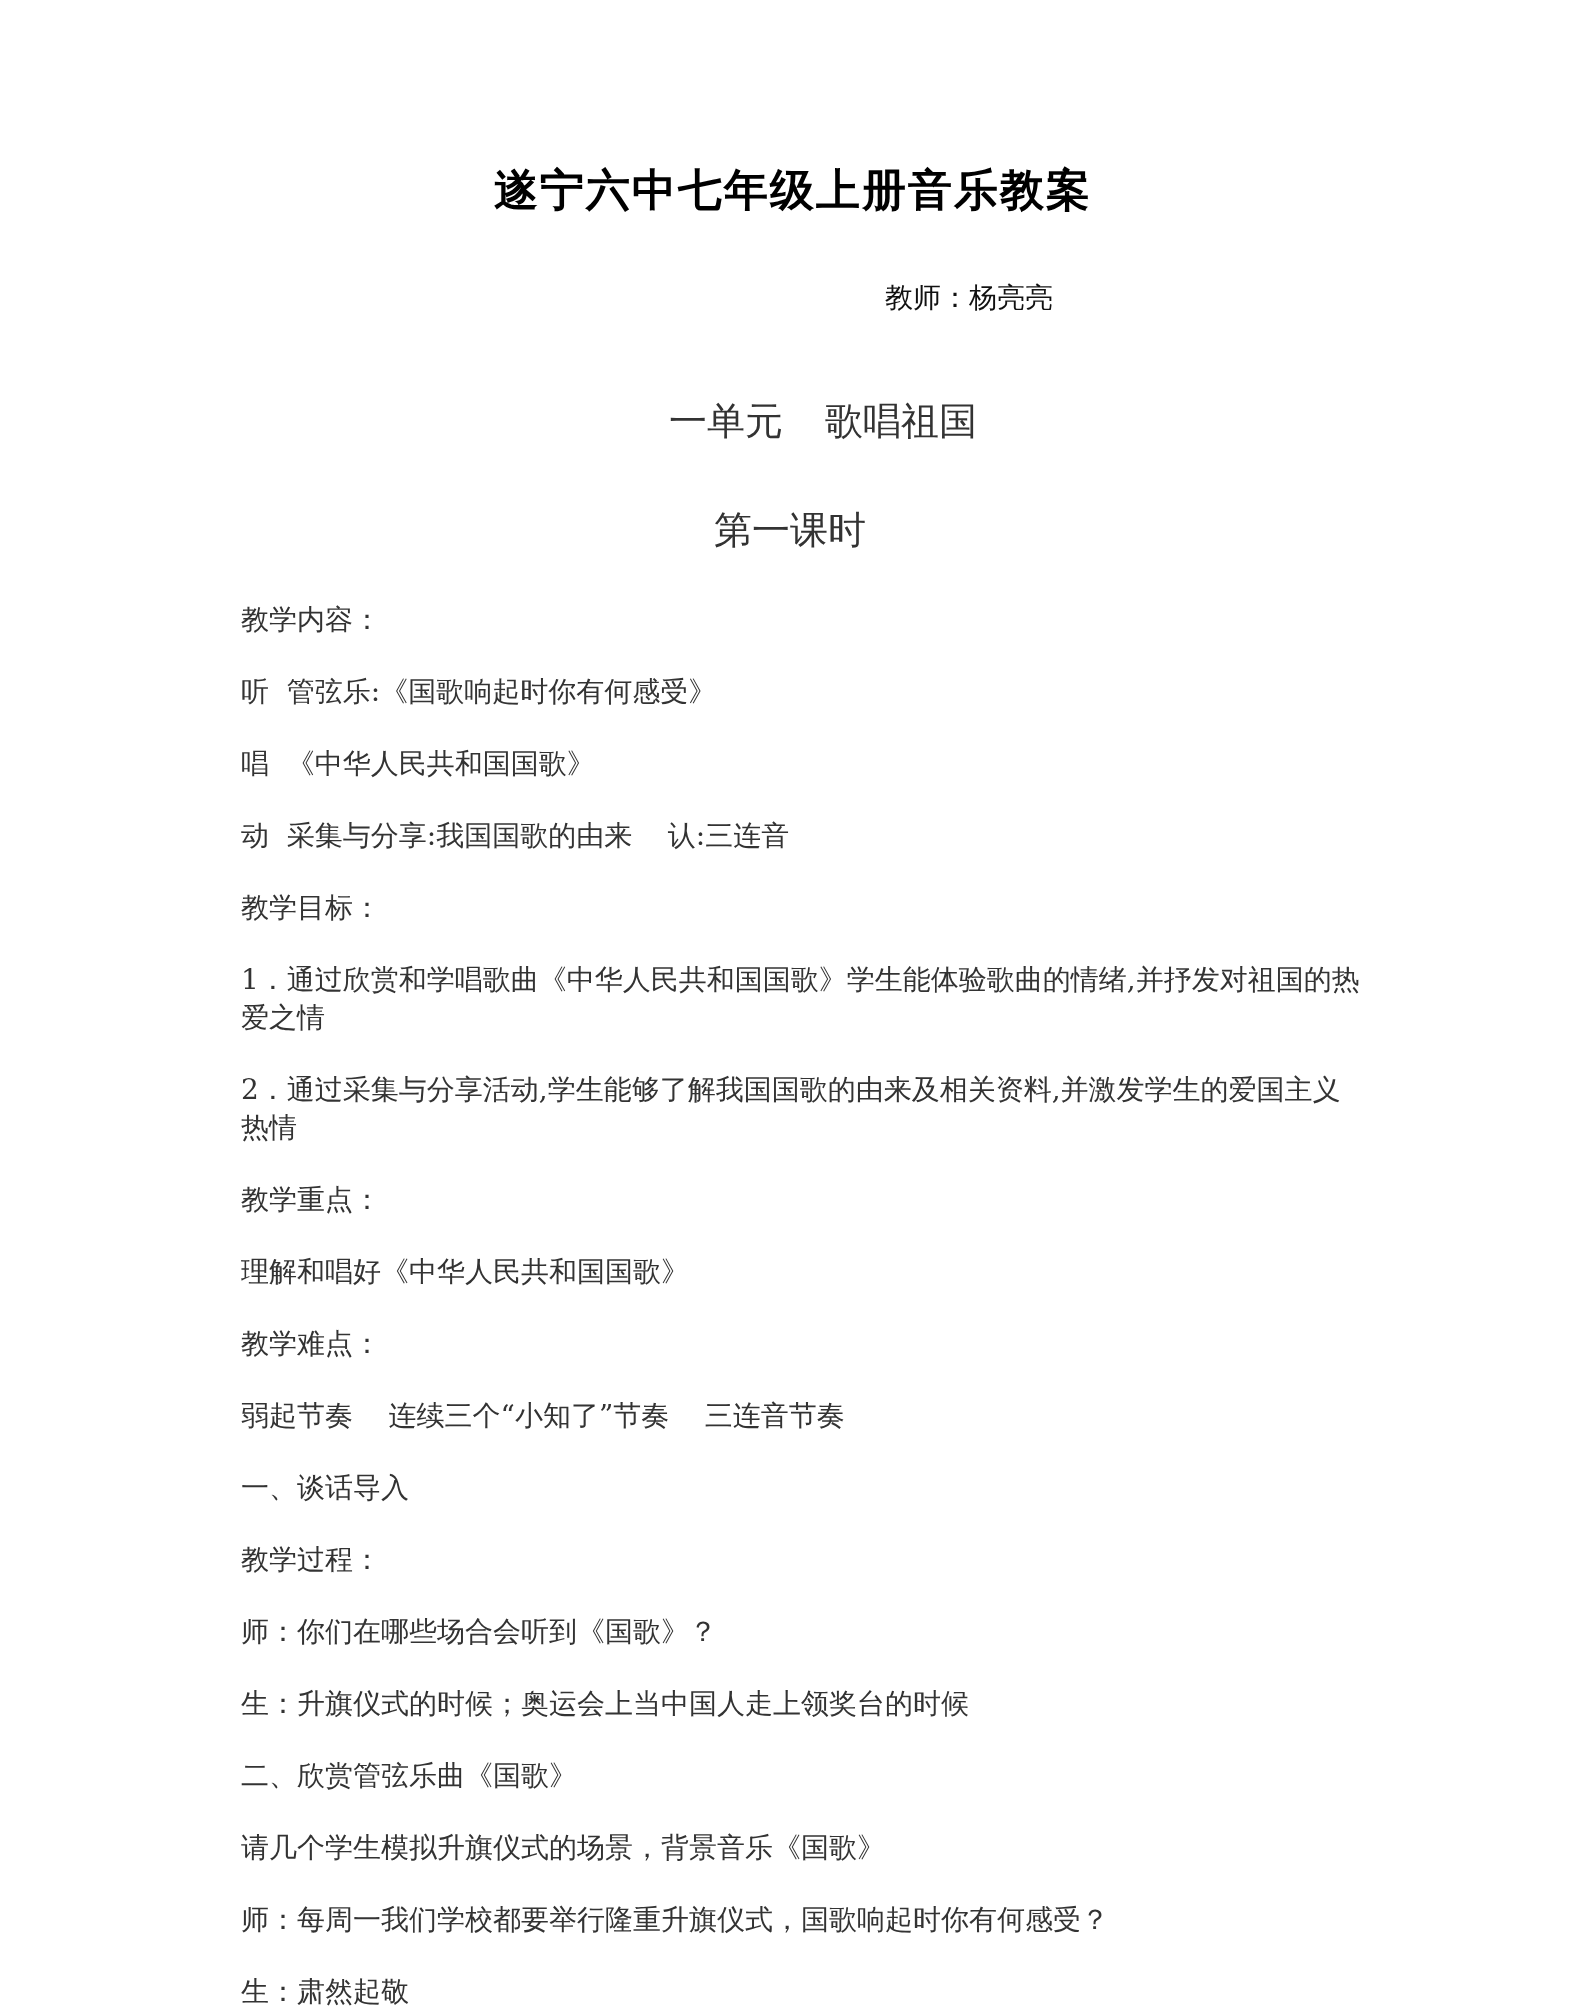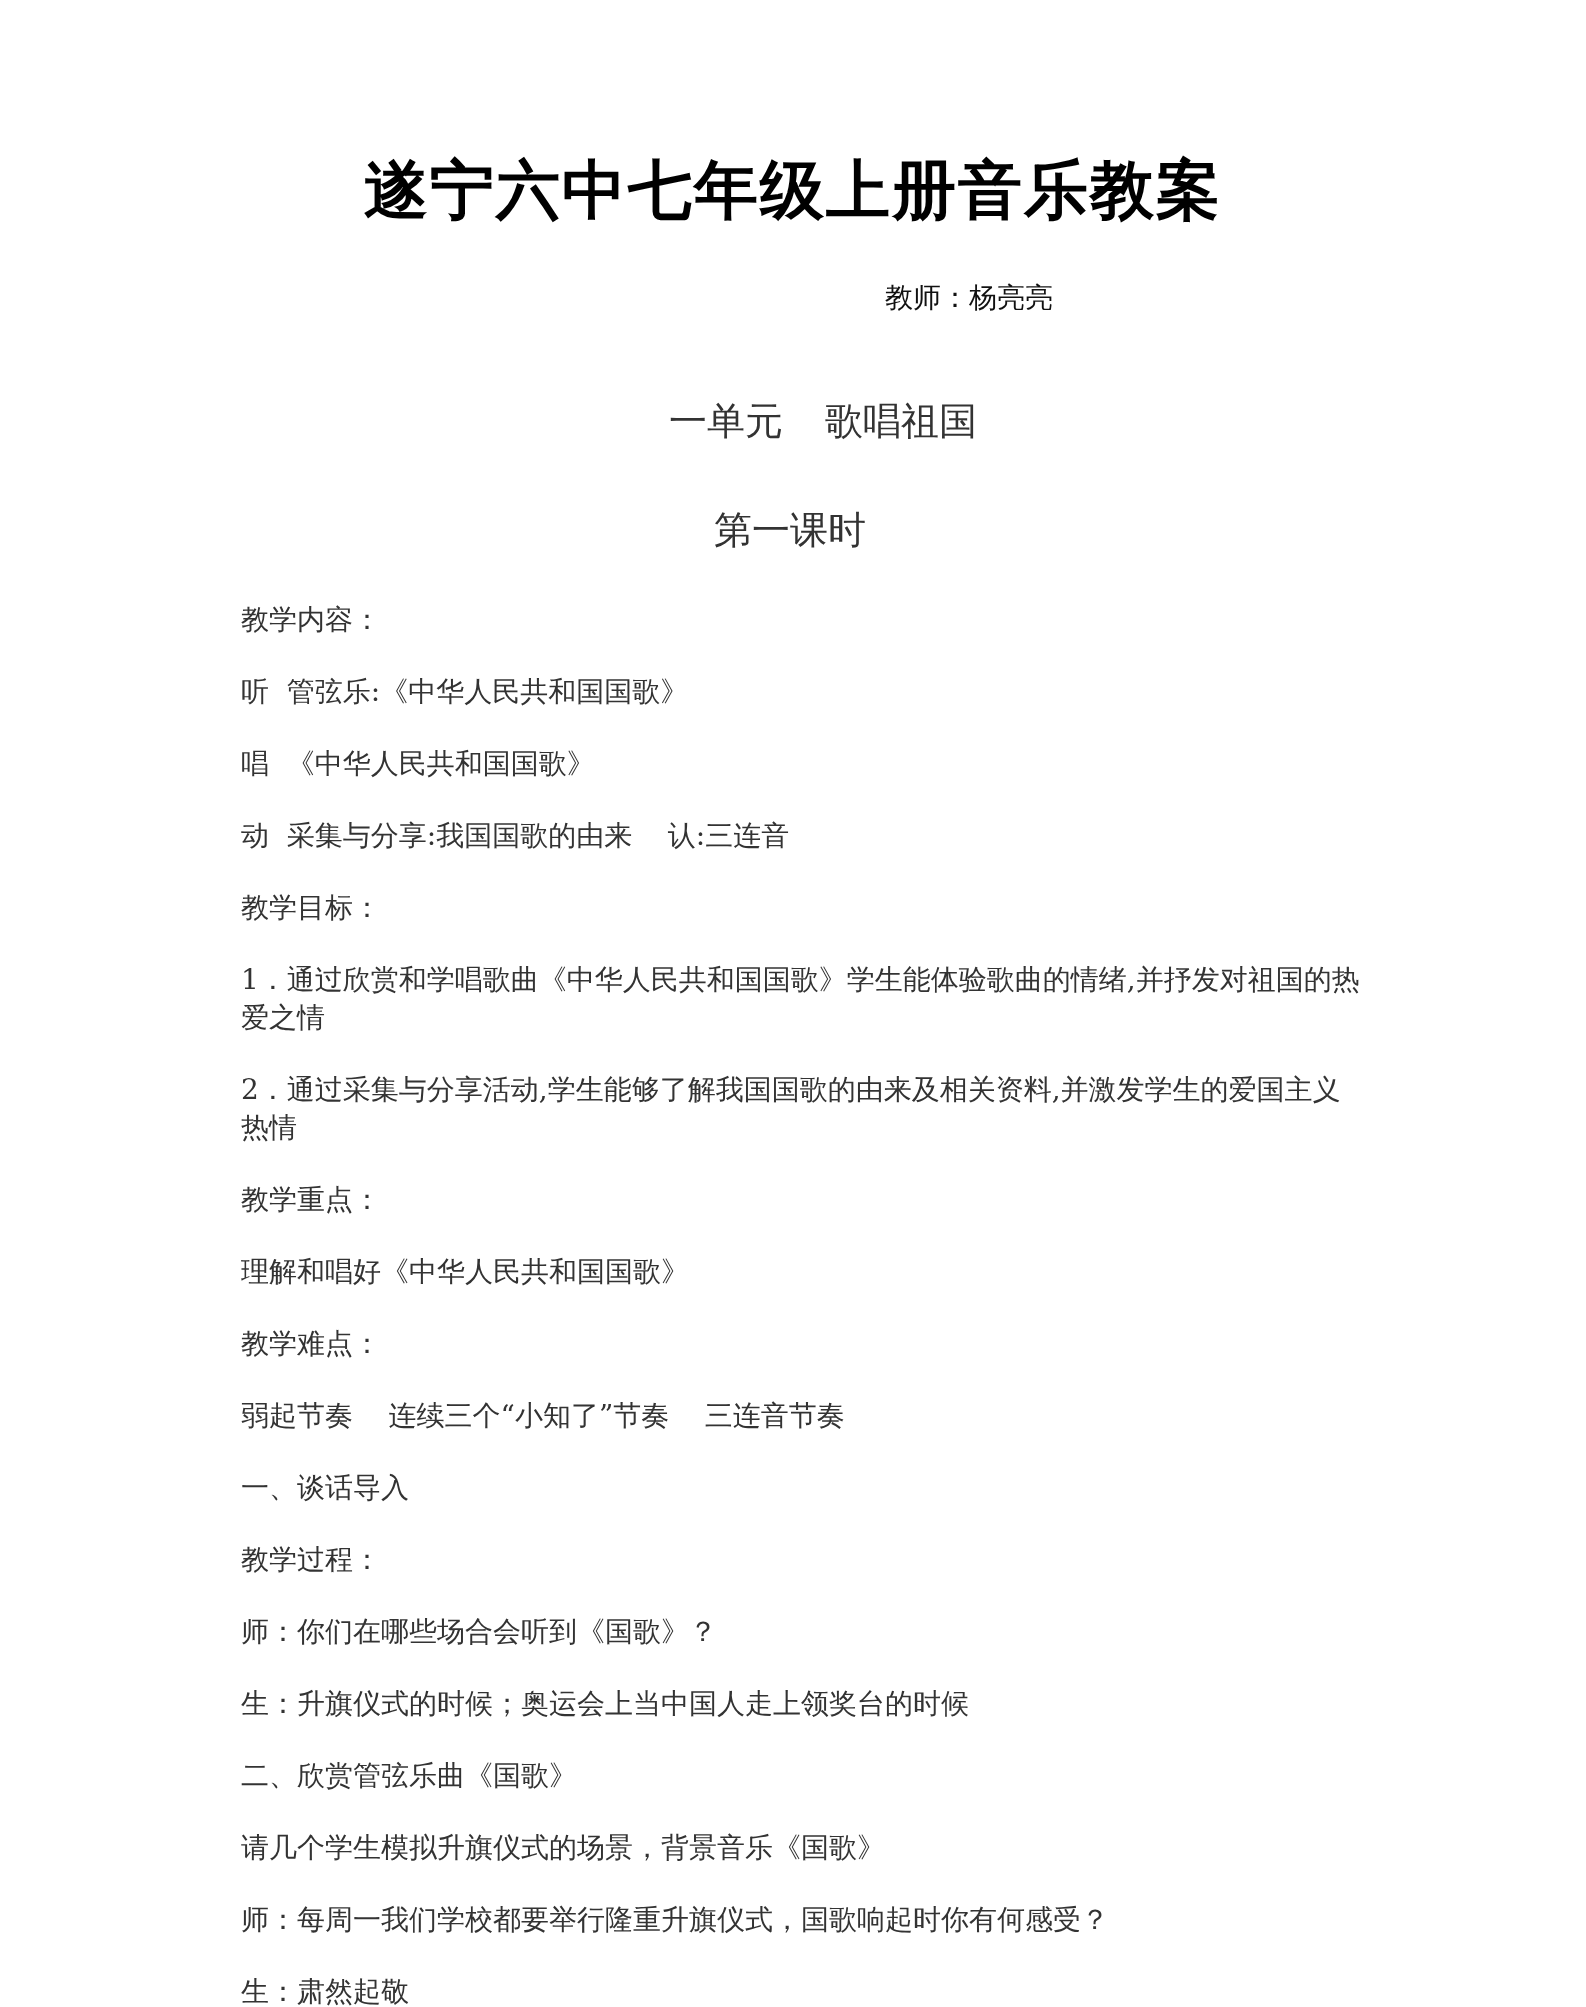--- a/index.html
+++ b/index.html
@@ -2,21 +2,21 @@
 <html><head>
 <meta charset="utf-8">
 <style>
   html, body { margin: 0; padding: 0; background: #ffffff; }
   body {
     width: 1586px; height: 2007px; position: relative; overflow: hidden;
     font-family: "DejaVu Serif", "Liberation Serif", serif; color: #222;
   }
   .title {
     position: absolute; left: 0; width: 1586px; top: 150px;
-    text-align: center; font-size: 64px; font-weight: bold; color: #000;
+    text-align: center; font-size: 44px; font-weight: bold; color: #000;
     letter-spacing: 2px; line-height: 80px;
     font-family: "DejaVu Sans", "Liberation Sans", sans-serif;
   }
   .teacher {
     position: absolute; left: 885px; top: 272px; font-size: 28px; color: #111;
     line-height: 52px; font-family: "DejaVu Sans", "Liberation Sans", sans-serif;
   }
   .unit {
     position: absolute; left: 0; width: 1586px; top: 396px; text-align: center;
     font-size: 38px; color: #333; line-height: 50px; padding-left: 30px;
@@ -41,21 +41,21 @@
 <div class="teacher">教师：杨亮亮</div>
 
 <div class="unit">
   <span>一单元</span><span class="gap"></span><span>歌唱祖国</span>
 </div>
 
 <div class="lesson">第一课时</div>
 
 <div class="body-text">
   <p class="para">教学内容：</p>
-  <p class="para">听  管弦乐:《中华人民共和国国歌》</p>
+  <p class="para">听  管弦乐:《国歌响起时你有何感受》</p>
   <p class="para">唱  《中华人民共和国国歌》</p>
   <p class="para">动  采集与分享:我国国歌的由来    认:三连音</p>
   <p class="para">教学目标：</p>
   <p class="para multi">1．通过欣赏和学唱歌曲《中华人民共和国国歌》学生能体验歌曲的情绪,并抒发对祖国的热爱之情</p>
   <p class="para multi">2．通过采集与分享活动,学生能够了解我国国歌的由来及相关资料,并激发学生的爱国主义热情</p>
   <p class="para">教学重点：</p>
   <p class="para">理解和唱好《中华人民共和国国歌》</p>
   <p class="para">教学难点：</p>
   <p class="para">弱起节奏    连续三个“小知了”节奏    三连音节奏</p>
   <p class="para">一、谈话导入</p>

